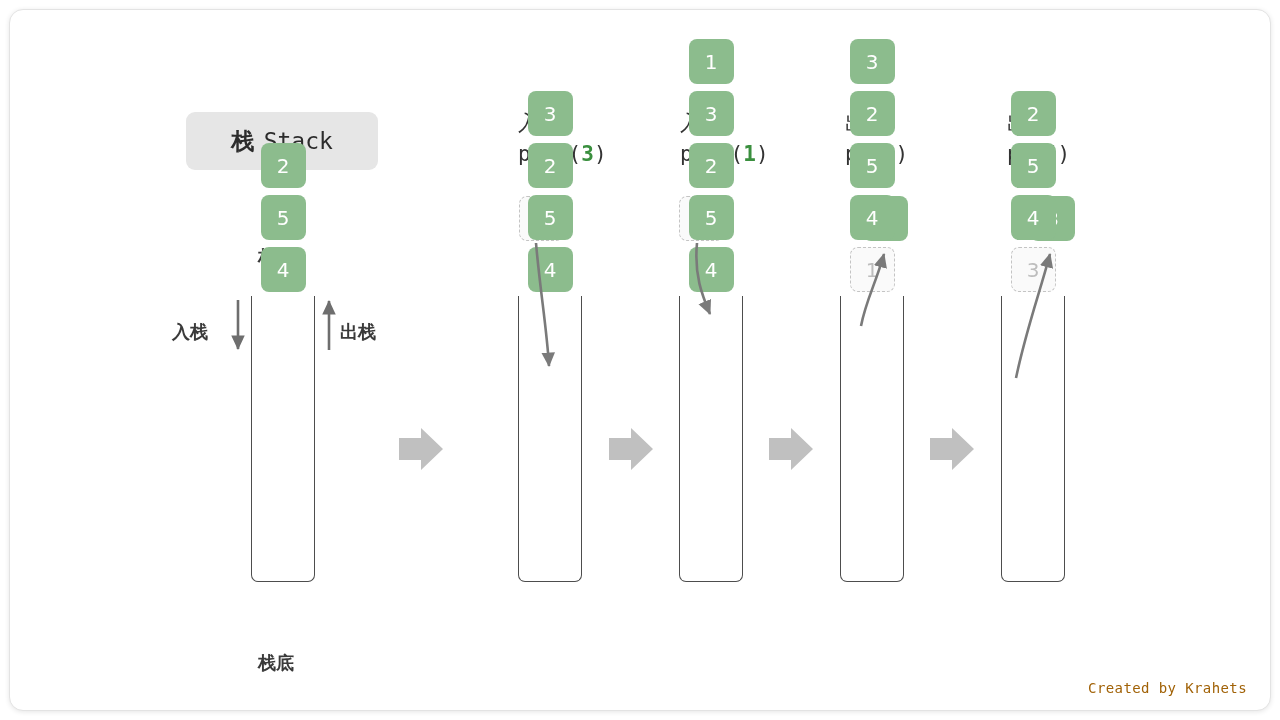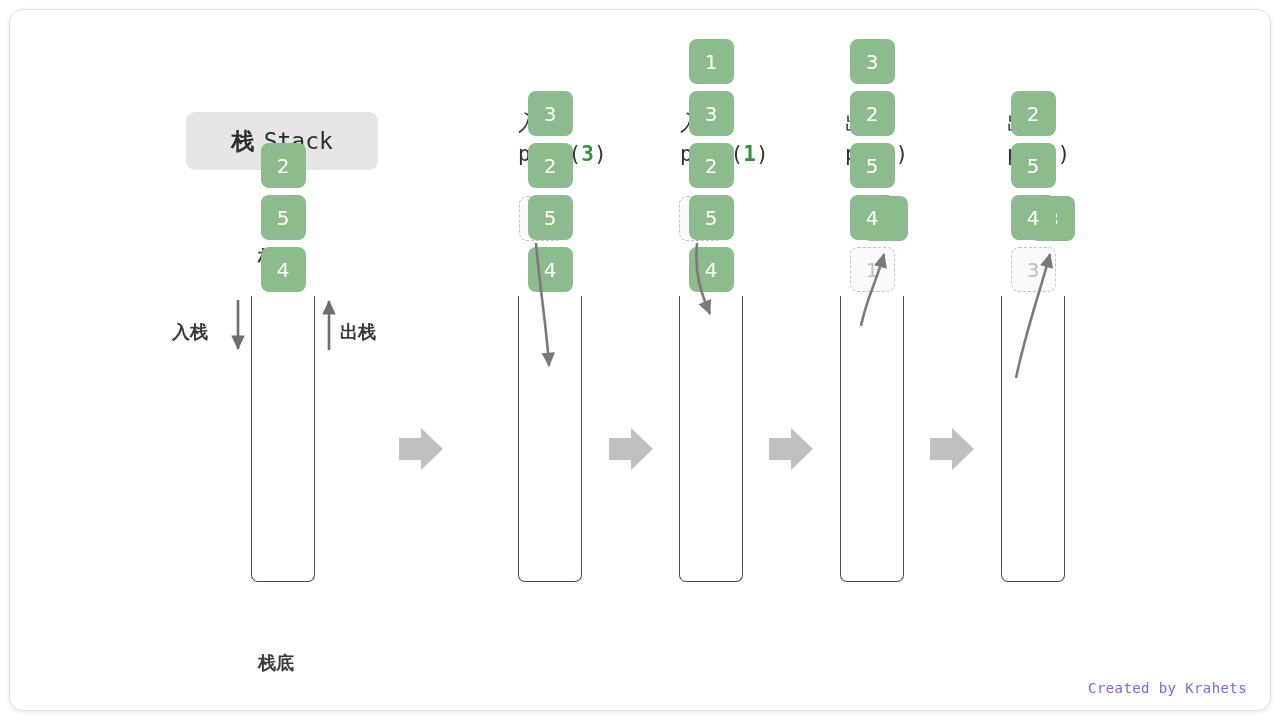--- a/index.html
+++ b/index.html
@@ -170,21 +170,21 @@
     pointer-events: none;
   }
 
   
   .footer {
     position: absolute;
     right: 33px;
     bottom: 24px;
     font-family: "DejaVu Sans Mono", "Liberation Mono", monospace;
     font-size: 14px;
-    color: #8b5cf6;
+    color: #a16207;
     letter-spacing: 0.4px;
   }
 </style>
 </head>
 <body>
 
 <div id="canvas">
   <div class="frame"></div>
 
   <div class="title-chip">

